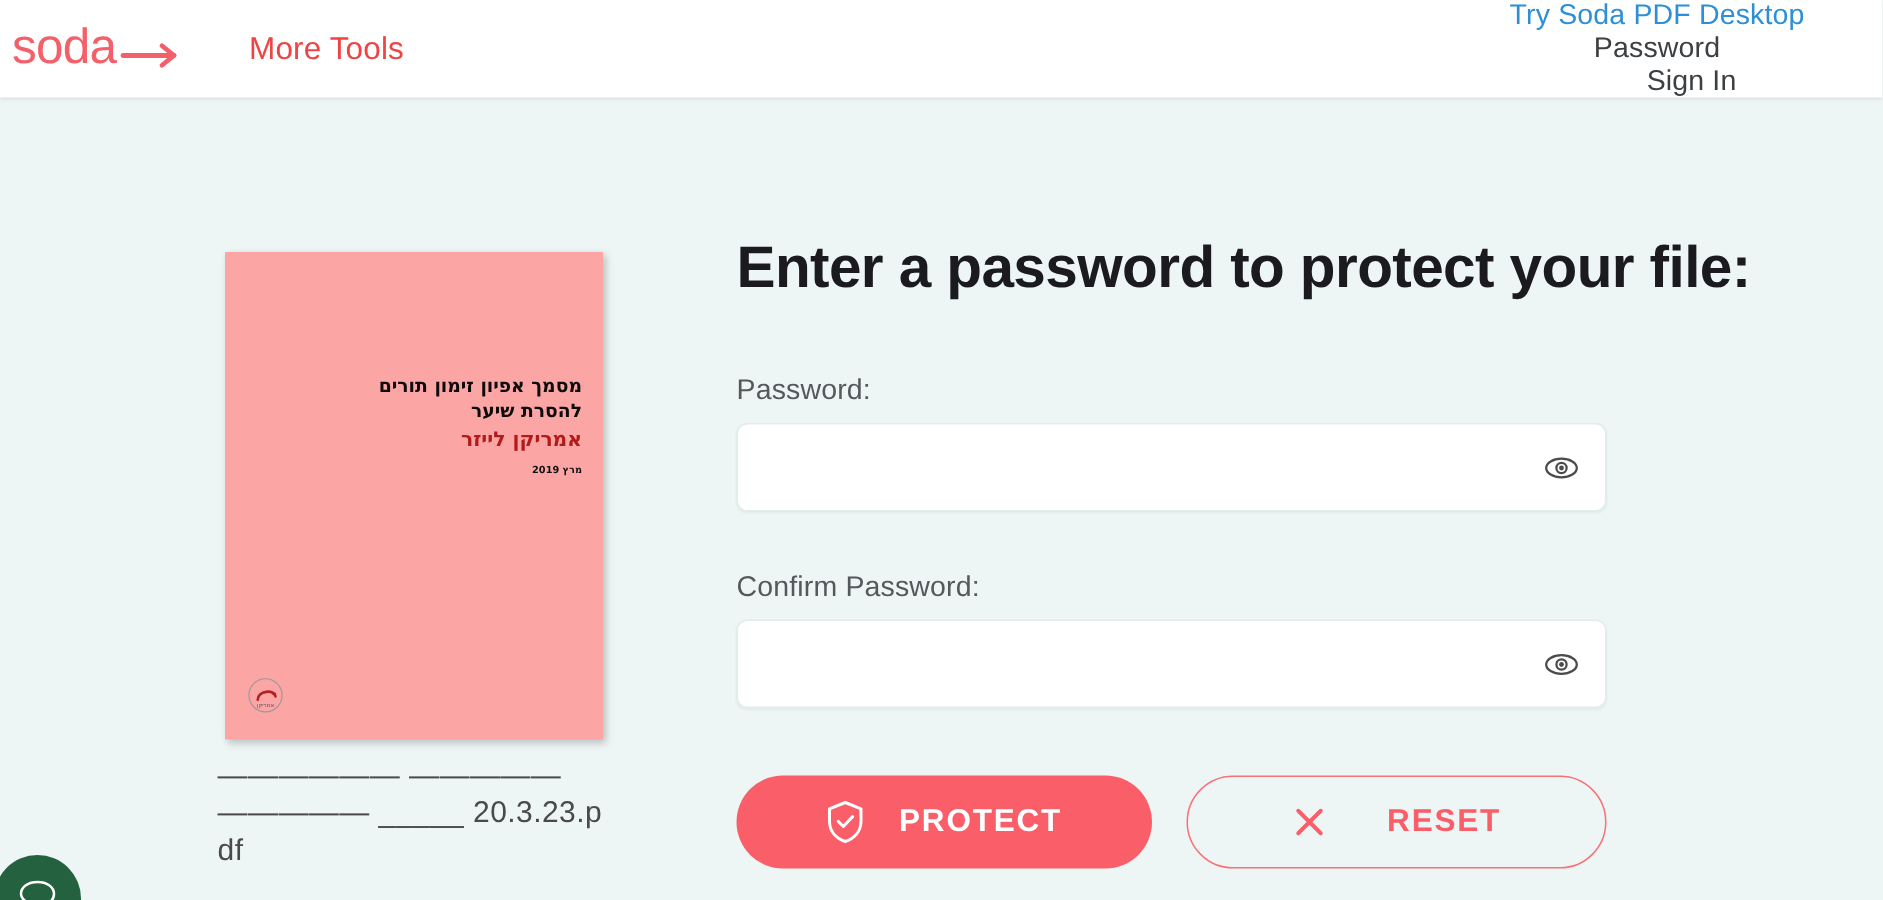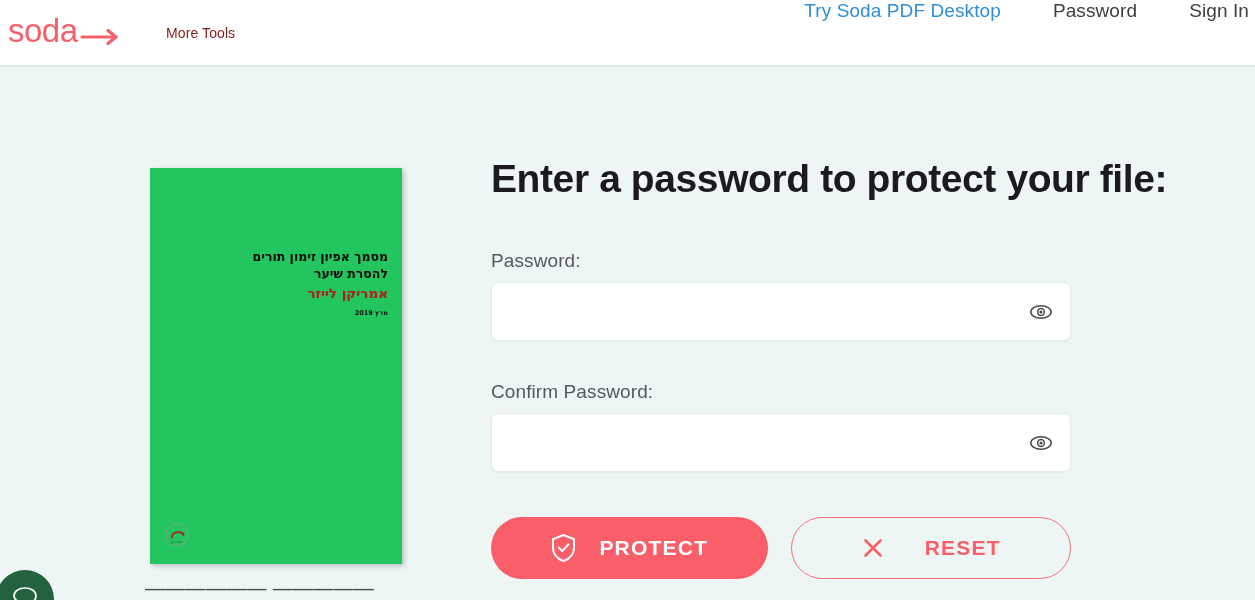--- a/index.html
+++ b/index.html
@@ -33,32 +33,33 @@
     margin-left: 8px;
     display: flex;
     align-items: center;
     height: 65px;
     cursor: pointer;
   }
   .logo svg { display: block; }
 
   .nav-left {
     margin-left: 38px;
-    font-size: 14px;
-    color: #7f1d1d;
+    font-size: 21px;
+    color: #ef4444;
     letter-spacing: 0.1px;
     cursor: pointer;
     white-space: nowrap;
   }
 
   .nav-right {
     margin-left: auto;
     display: flex;
-    align-items: flex-start;
+    align-items: center;
     height: 65px;
+    flex-direction: column;
   }
   .nav-right > div {
     font-size: 19px;
     color: #3c4043;
     white-space: nowrap;
     cursor: pointer;
     letter-spacing: 0.1px;
   }
   .nav-try {
     color: #2e8fd6 !important;
@@ -79,22 +80,22 @@
   
   .preview {
     position: absolute;
     left: 150px;
     top: 103px;
     width: 252px;
   }
 
   .thumb {
     width: 252px;
-    height: 396px;
-    background: #22c55e;
+    height: 325px;
+    background: #fca5a5;
     box-shadow: 2px 2px 5px rgba(0,0,0,0.22);
     position: relative;
     overflow: hidden;
   }
 
   .thumb-text {
     position: absolute;
     right: 14px;
     top: 80px;
     width: 200px;

